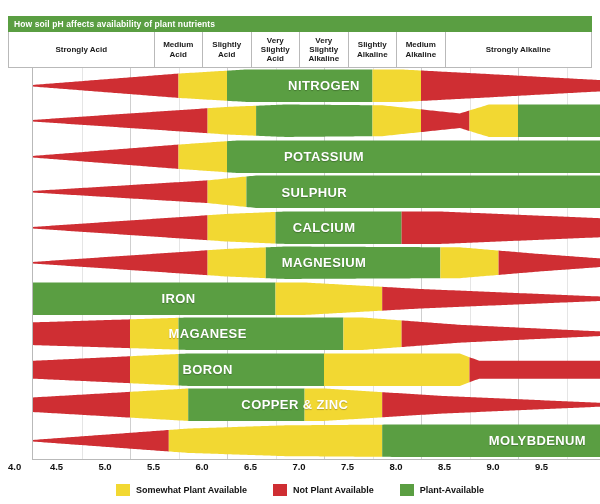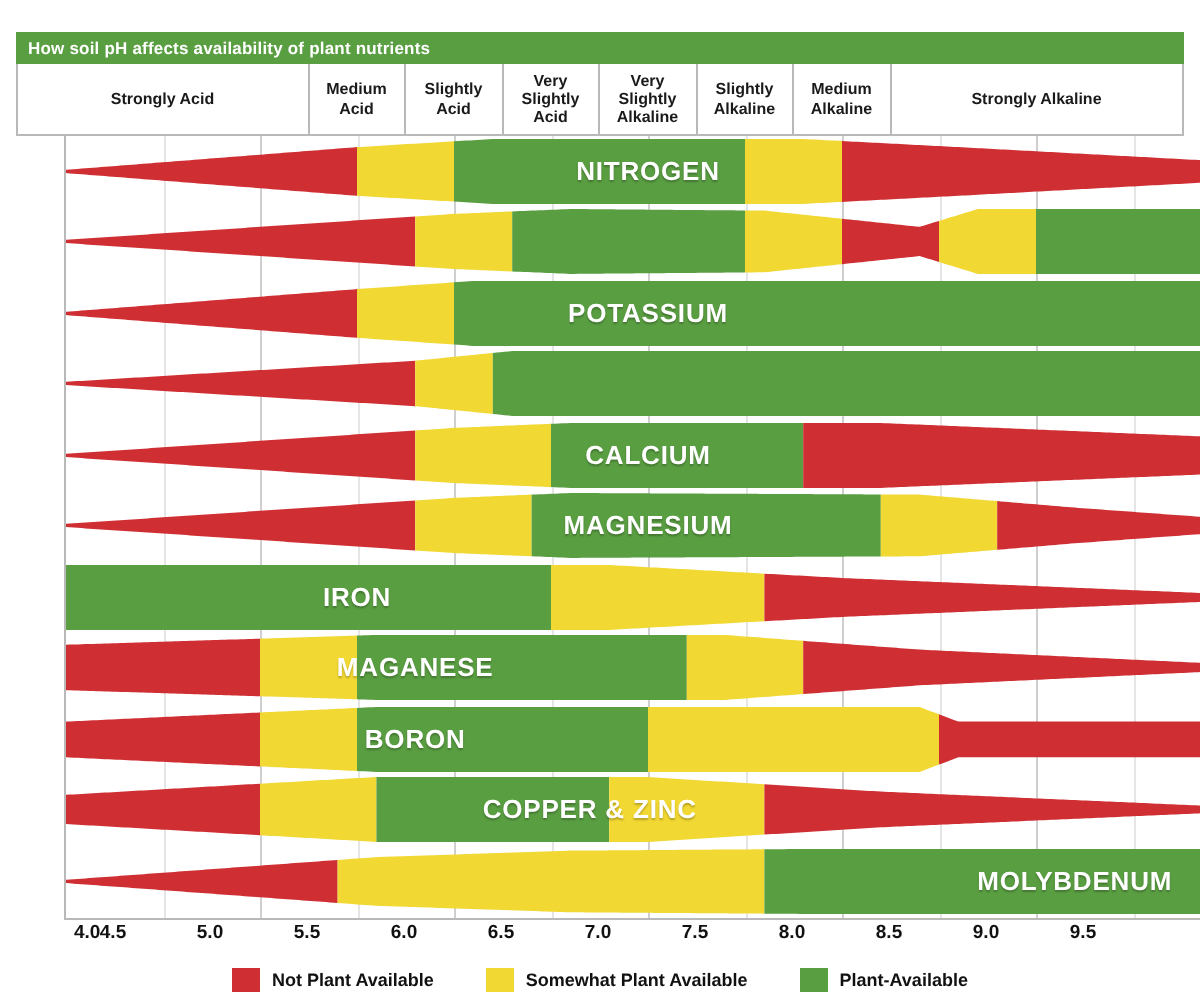--- a/index.html
+++ b/index.html
@@ -145,20 +145,21 @@
           <path d="M194.00,2.18 L195.94,2.04 L197.88,1.91 L199.82,1.77 L201.76,1.64 L203.70,1.50 L205.64,1.50 L207.58,1.50 L209.52,1.50 L211.46,1.50 L213.40,1.50 L215.34,1.50 L217.28,1.50 L219.22,1.50 L221.16,1.50 L223.10,1.50 L225.04,1.50 L226.98,1.50 L228.92,1.50 L230.86,1.50 L232.80,1.50 L234.74,1.50 L236.68,1.50 L238.62,1.50 L240.56,1.50 L242.50,1.50 L244.44,1.50 L246.38,1.50 L248.32,1.50 L250.26,1.50 L252.20,1.50 L254.14,1.50 L256.08,1.50 L258.02,1.50 L259.96,1.50 L261.90,1.50 L263.84,1.50 L265.78,1.50 L267.72,1.50 L269.66,1.50 L271.60,1.50 L273.54,1.50 L275.48,1.50 L277.42,1.50 L279.36,1.50 L281.30,1.50 L283.24,1.50 L285.18,1.50 L287.12,1.50 L289.06,1.50 L291.00,1.50 L292.94,1.50 L294.88,1.50 L296.82,1.50 L298.76,1.50 L300.70,1.50 L302.64,1.50 L304.58,1.50 L306.52,1.50 L308.46,1.50 L310.40,1.50 L312.34,1.50 L314.28,1.50 L316.22,1.50 L318.16,1.50 L320.10,1.50 L322.04,1.50 L323.98,1.50 L325.92,1.50 L327.86,1.50 L329.80,1.50 L331.74,1.50 L333.68,1.50 L335.62,1.50 L337.56,1.50 L339.50,1.50 L341.44,1.50 L343.38,1.50 L345.32,1.50 L347.26,1.50 L349.20,1.50 L351.14,1.50 L353.08,1.50 L355.02,1.50 L356.96,1.50 L358.90,1.50 L360.84,1.50 L362.78,1.50 L364.72,1.50 L366.66,1.50 L368.60,1.50 L370.54,1.50 L372.48,1.50 L374.42,1.50 L376.36,1.50 L378.30,1.50 L380.24,1.50 L382.18,1.50 L384.12,1.50 L386.06,1.50 L388.00,1.50 L389.94,1.50 L391.88,1.50 L393.82,1.50 L395.76,1.50 L397.70,1.50 L399.64,1.50 L401.58,1.50 L403.52,1.50 L405.46,1.50 L407.40,1.50 L409.34,1.50 L411.28,1.50 L413.22,1.50 L415.16,1.50 L417.10,1.50 L419.04,1.50 L420.98,1.50 L422.92,1.50 L424.86,1.50 L426.80,1.50 L428.74,1.50 L430.68,1.50 L432.62,1.50 L434.56,1.50 L436.50,1.50 L438.44,1.50 L440.38,1.50 L442.32,1.50 L444.26,1.50 L446.20,1.50 L448.14,1.50 L450.08,1.50 L452.02,1.50 L453.96,1.50 L455.90,1.50 L457.84,1.50 L459.78,1.50 L461.72,1.50 L463.66,1.50 L465.60,1.50 L467.54,1.50 L469.48,1.50 L471.42,1.50 L473.36,1.50 L475.30,1.50 L477.24,1.50 L479.18,1.50 L481.12,1.50 L483.06,1.50 L485.00,1.50 L486.94,1.50 L488.88,1.50 L490.82,1.50 L492.76,1.50 L494.70,1.50 L496.64,1.50 L498.58,1.50 L500.52,1.50 L502.46,1.50 L504.40,1.50 L506.34,1.50 L508.28,1.50 L510.22,1.50 L512.16,1.50 L514.10,1.50 L516.04,1.50 L517.98,1.50 L519.92,1.50 L521.86,1.50 L523.80,1.50 L525.74,1.50 L527.68,1.50 L529.62,1.50 L531.56,1.50 L533.50,1.50 L535.44,1.50 L537.38,1.50 L539.32,1.50 L541.26,1.50 L543.20,1.50 L545.14,1.50 L547.08,1.50 L549.02,1.50 L550.96,1.50 L552.90,1.50 L554.84,1.50 L556.78,1.50 L558.72,1.50 L560.66,1.50 L562.60,1.50 L564.54,1.50 L566.48,1.50 L568.42,1.50 L570.36,1.50 L572.30,1.50 L574.24,1.50 L576.18,1.50 L578.12,1.50 L580.06,1.50 L582.00,1.50 L582.00,1.50 L582.00,33.95 L582.00,33.95 L580.06,33.95 L578.12,33.95 L576.18,33.95 L574.24,33.95 L572.30,33.95 L570.36,33.95 L568.42,33.95 L566.48,33.95 L564.54,33.95 L562.60,33.95 L560.66,33.95 L558.72,33.95 L556.78,33.95 L554.84,33.95 L552.90,33.95 L550.96,33.95 L549.02,33.95 L547.08,33.95 L545.14,33.95 L543.20,33.95 L541.26,33.95 L539.32,33.95 L537.38,33.95 L535.44,33.95 L533.50,33.95 L531.56,33.95 L529.62,33.95 L527.68,33.95 L525.74,33.95 L523.80,33.95 L521.86,33.95 L519.92,33.95 L517.98,33.95 L516.04,33.95 L514.10,33.95 L512.16,33.95 L510.22,33.95 L508.28,33.95 L506.34,33.95 L504.40,33.95 L502.46,33.95 L500.52,33.95 L498.58,33.95 L496.64,33.95 L494.70,33.95 L492.76,33.95 L490.82,33.95 L488.88,33.95 L486.94,33.95 L485.00,33.95 L483.06,33.95 L481.12,33.95 L479.18,33.95 L477.24,33.95 L475.30,33.95 L473.36,33.95 L471.42,33.95 L469.48,33.95 L467.54,33.95 L465.60,33.95 L463.66,33.95 L461.72,33.95 L459.78,33.95 L457.84,33.95 L455.90,33.95 L453.96,33.95 L452.02,33.95 L450.08,33.95 L448.14,33.95 L446.20,33.95 L444.26,33.95 L442.32,33.95 L440.38,33.95 L438.44,33.95 L436.50,33.95 L434.56,33.95 L432.62,33.95 L430.68,33.95 L428.74,33.95 L426.80,33.95 L424.86,33.95 L422.92,33.95 L420.98,33.95 L419.04,33.95 L417.10,33.95 L415.16,33.95 L413.22,33.95 L411.28,33.95 L409.34,33.95 L407.40,33.95 L405.46,33.95 L403.52,33.95 L401.58,33.95 L399.64,33.95 L397.70,33.95 L395.76,33.95 L393.82,33.95 L391.88,33.95 L389.94,33.95 L388.00,33.95 L386.06,33.95 L384.12,33.95 L382.18,33.95 L380.24,33.95 L378.30,33.95 L376.36,33.95 L374.42,33.95 L372.48,33.95 L370.54,33.95 L368.60,33.95 L366.66,33.95 L364.72,33.95 L362.78,33.95 L360.84,33.95 L358.90,33.95 L356.96,33.95 L355.02,33.95 L353.08,33.95 L351.14,33.95 L349.20,33.95 L347.26,33.95 L345.32,33.95 L343.38,33.95 L341.44,33.95 L339.50,33.95 L337.56,33.95 L335.62,33.95 L333.68,33.95 L331.74,33.95 L329.80,33.95 L327.86,33.95 L325.92,33.95 L323.98,33.95 L322.04,33.95 L320.10,33.95 L318.16,33.95 L316.22,33.95 L314.28,33.95 L312.34,33.95 L310.40,33.95 L308.46,33.95 L306.52,33.95 L304.58,33.95 L302.64,33.95 L300.70,33.95 L298.76,33.95 L296.82,33.95 L294.88,33.95 L292.94,33.95 L291.00,33.95 L289.06,33.95 L287.12,33.95 L285.18,33.95 L283.24,33.95 L281.30,33.95 L279.36,33.95 L277.42,33.95 L275.48,33.95 L273.54,33.95 L271.60,33.95 L269.66,33.95 L267.72,33.95 L265.78,33.95 L263.84,33.95 L261.90,33.95 L259.96,33.95 L258.02,33.95 L256.08,33.95 L254.14,33.95 L252.20,33.95 L250.26,33.95 L248.32,33.95 L246.38,33.95 L244.44,33.95 L242.50,33.95 L240.56,33.95 L238.62,33.95 L236.68,33.95 L234.74,33.95 L232.80,33.95 L230.86,33.95 L228.92,33.95 L226.98,33.95 L225.04,33.95 L223.10,33.95 L221.16,33.95 L219.22,33.95 L217.28,33.95 L215.34,33.95 L213.40,33.95 L211.46,33.95 L209.52,33.95 L207.58,33.95 L205.64,33.95 L203.70,33.95 L201.76,33.82 L199.82,33.68 L197.88,33.55 L195.94,33.41 L194.00,33.28 Z" fill="#5a9e42"></path>
         </svg>
         <div class="lanelabel" style="left: 291px; transform: translateX(-50%);">POTASSIUM</div>
       </div>
       <div class="lane" style="top: 106.364px; height: 35.4545px;">
         <svg width="582" height="35.45454545454545" viewBox="0 0 582 35.45454545454545">
           <path d="M0.00,16.92 L1.94,16.80 L3.88,16.68 L5.82,16.56 L7.76,16.45 L9.70,16.33 L11.64,16.21 L13.58,16.10 L15.52,15.98 L17.46,15.86 L19.40,15.74 L21.34,15.63 L23.28,15.51 L25.22,15.39 L27.16,15.28 L29.10,15.16 L31.04,15.04 L32.98,14.92 L34.92,14.81 L36.86,14.69 L38.80,14.57 L40.74,14.45 L42.68,14.34 L44.62,14.22 L46.56,14.10 L48.50,13.99 L50.44,13.87 L52.38,13.75 L54.32,13.63 L56.26,13.52 L58.20,13.40 L60.14,13.28 L62.08,13.17 L64.02,13.05 L65.96,12.93 L67.90,12.81 L69.84,12.70 L71.78,12.58 L73.72,12.46 L75.66,12.35 L77.60,12.23 L79.54,12.11 L81.48,11.99 L83.42,11.88 L85.36,11.76 L87.30,11.64 L89.24,11.52 L91.18,11.41 L93.12,11.29 L95.06,11.17 L97.00,11.06 L98.94,10.94 L100.88,10.82 L102.82,10.70 L104.76,10.59 L106.70,10.47 L108.64,10.35 L110.58,10.24 L112.52,10.12 L114.46,10.00 L116.40,9.88 L118.34,9.77 L120.28,9.65 L122.22,9.53 L124.16,9.42 L126.10,9.30 L128.04,9.18 L129.98,9.06 L131.92,8.95 L133.86,8.83 L135.80,8.71 L137.74,8.59 L139.68,8.48 L141.62,8.36 L143.56,8.24 L145.50,8.13 L147.44,8.01 L149.38,7.89 L151.32,7.77 L153.26,7.66 L155.20,7.54 L157.14,7.42 L159.08,7.31 L161.02,7.19 L162.96,7.07 L164.90,6.95 L166.84,6.84 L168.78,6.72 L170.72,6.60 L172.66,6.49 L174.60,6.37 L174.60,6.37 L174.60,29.09 L174.60,29.09 L172.66,28.97 L170.72,28.85 L168.78,28.73 L166.84,28.62 L164.90,28.50 L162.96,28.38 L161.02,28.27 L159.08,28.15 L157.14,28.03 L155.20,27.91 L153.26,27.80 L151.32,27.68 L149.38,27.56 L147.44,27.45 L145.50,27.33 L143.56,27.21 L141.62,27.09 L139.68,26.98 L137.74,26.86 L135.80,26.74 L133.86,26.63 L131.92,26.51 L129.98,26.39 L128.04,26.27 L126.10,26.16 L124.16,26.04 L122.22,25.92 L120.28,25.80 L118.34,25.69 L116.40,25.57 L114.46,25.45 L112.52,25.34 L110.58,25.22 L108.64,25.10 L106.70,24.98 L104.76,24.87 L102.82,24.75 L100.88,24.63 L98.94,24.52 L97.00,24.40 L95.06,24.28 L93.12,24.16 L91.18,24.05 L89.24,23.93 L87.30,23.81 L85.36,23.70 L83.42,23.58 L81.48,23.46 L79.54,23.34 L77.60,23.23 L75.66,23.11 L73.72,22.99 L71.78,22.87 L69.84,22.76 L67.90,22.64 L65.96,22.52 L64.02,22.41 L62.08,22.29 L60.14,22.17 L58.20,22.05 L56.26,21.94 L54.32,21.82 L52.38,21.70 L50.44,21.59 L48.50,21.47 L46.56,21.35 L44.62,21.23 L42.68,21.12 L40.74,21.00 L38.80,20.88 L36.86,20.77 L34.92,20.65 L32.98,20.53 L31.04,20.41 L29.10,20.30 L27.16,20.18 L25.22,20.06 L23.28,19.94 L21.34,19.83 L19.40,19.71 L17.46,19.59 L15.52,19.48 L13.58,19.36 L11.64,19.24 L9.70,19.12 L7.76,19.01 L5.82,18.89 L3.88,18.77 L1.94,18.66 L0.00,18.54 Z" fill="#cf2e33"></path>
           <path d="M174.60,6.37 L176.54,6.17 L178.48,5.98 L180.42,5.78 L182.36,5.59 L184.30,5.39 L186.24,5.20 L188.18,5.01 L190.12,4.81 L192.06,4.62 L194.00,4.42 L195.94,4.23 L197.88,4.03 L199.82,3.84 L201.76,3.64 L203.70,3.45 L205.64,3.25 L207.58,3.06 L209.52,2.86 L211.46,2.67 L213.40,2.47 L213.40,2.47 L213.40,32.98 L213.40,32.98 L211.46,32.79 L209.52,32.59 L207.58,32.40 L205.64,32.20 L203.70,32.01 L201.76,31.81 L199.82,31.62 L197.88,31.42 L195.94,31.23 L194.00,31.03 L192.06,30.84 L190.12,30.64 L188.18,30.45 L186.24,30.25 L184.30,30.06 L182.36,29.87 L180.42,29.67 L178.48,29.48 L176.54,29.28 L174.60,29.09 Z" fill="#f2d832"></path>
           <path d="M213.40,2.47 L215.34,2.28 L217.28,2.08 L219.22,1.89 L221.16,1.69 L223.10,1.50 L225.04,1.50 L226.98,1.50 L228.92,1.50 L230.86,1.50 L232.80,1.50 L234.74,1.50 L236.68,1.50 L238.62,1.50 L240.56,1.50 L242.50,1.50 L244.44,1.50 L246.38,1.50 L248.32,1.50 L250.26,1.50 L252.20,1.50 L254.14,1.50 L256.08,1.50 L258.02,1.50 L259.96,1.50 L261.90,1.50 L263.84,1.50 L265.78,1.50 L267.72,1.50 L269.66,1.50 L271.60,1.50 L273.54,1.50 L275.48,1.50 L277.42,1.50 L279.36,1.50 L281.30,1.50 L283.24,1.50 L285.18,1.50 L287.12,1.50 L289.06,1.50 L291.00,1.50 L292.94,1.50 L294.88,1.50 L296.82,1.50 L298.76,1.50 L300.70,1.50 L302.64,1.50 L304.58,1.50 L306.52,1.50 L308.46,1.50 L310.40,1.50 L312.34,1.50 L314.28,1.50 L316.22,1.50 L318.16,1.50 L320.10,1.50 L322.04,1.50 L323.98,1.50 L325.92,1.50 L327.86,1.50 L329.80,1.50 L331.74,1.50 L333.68,1.50 L335.62,1.50 L337.56,1.50 L339.50,1.50 L341.44,1.50 L343.38,1.50 L345.32,1.50 L347.26,1.50 L349.20,1.50 L351.14,1.50 L353.08,1.50 L355.02,1.50 L356.96,1.50 L358.90,1.50 L360.84,1.50 L362.78,1.50 L364.72,1.50 L366.66,1.50 L368.60,1.50 L370.54,1.50 L372.48,1.50 L374.42,1.50 L376.36,1.50 L378.30,1.50 L380.24,1.50 L382.18,1.50 L384.12,1.50 L386.06,1.50 L388.00,1.50 L389.94,1.50 L391.88,1.50 L393.82,1.50 L395.76,1.50 L397.70,1.50 L399.64,1.50 L401.58,1.50 L403.52,1.50 L405.46,1.50 L407.40,1.50 L409.34,1.50 L411.28,1.50 L413.22,1.50 L415.16,1.50 L417.10,1.50 L419.04,1.50 L420.98,1.50 L422.92,1.50 L424.86,1.50 L426.80,1.50 L428.74,1.50 L430.68,1.50 L432.62,1.50 L434.56,1.50 L436.50,1.50 L438.44,1.50 L440.38,1.50 L442.32,1.50 L444.26,1.50 L446.20,1.50 L448.14,1.50 L450.08,1.50 L452.02,1.50 L453.96,1.50 L455.90,1.50 L457.84,1.50 L459.78,1.50 L461.72,1.50 L463.66,1.50 L465.60,1.50 L467.54,1.50 L469.48,1.50 L471.42,1.50 L473.36,1.50 L475.30,1.50 L477.24,1.50 L479.18,1.50 L481.12,1.50 L483.06,1.50 L485.00,1.50 L486.94,1.50 L488.88,1.50 L490.82,1.50 L492.76,1.50 L494.70,1.50 L496.64,1.50 L498.58,1.50 L500.52,1.50 L502.46,1.50 L504.40,1.50 L506.34,1.50 L508.28,1.50 L510.22,1.50 L512.16,1.50 L514.10,1.50 L516.04,1.50 L517.98,1.50 L519.92,1.50 L521.86,1.50 L523.80,1.50 L525.74,1.50 L527.68,1.50 L529.62,1.50 L531.56,1.50 L533.50,1.50 L535.44,1.50 L537.38,1.50 L539.32,1.50 L541.26,1.50 L543.20,1.50 L545.14,1.50 L547.08,1.50 L549.02,1.50 L550.96,1.50 L552.90,1.50 L554.84,1.50 L556.78,1.50 L558.72,1.50 L560.66,1.50 L562.60,1.50 L564.54,1.50 L566.48,1.50 L568.42,1.50 L570.36,1.50 L572.30,1.50 L574.24,1.50 L576.18,1.50 L578.12,1.50 L580.06,1.50 L582.00,1.50 L582.00,1.50 L582.00,33.95 L582.00,33.95 L580.06,33.95 L578.12,33.95 L576.18,33.95 L574.24,33.95 L572.30,33.95 L570.36,33.95 L568.42,33.95 L566.48,33.95 L564.54,33.95 L562.60,33.95 L560.66,33.95 L558.72,33.95 L556.78,33.95 L554.84,33.95 L552.90,33.95 L550.96,33.95 L549.02,33.95 L547.08,33.95 L545.14,33.95 L543.20,33.95 L541.26,33.95 L539.32,33.95 L537.38,33.95 L535.44,33.95 L533.50,33.95 L531.56,33.95 L529.62,33.95 L527.68,33.95 L525.74,33.95 L523.80,33.95 L521.86,33.95 L519.92,33.95 L517.98,33.95 L516.04,33.95 L514.10,33.95 L512.16,33.95 L510.22,33.95 L508.28,33.95 L506.34,33.95 L504.40,33.95 L502.46,33.95 L500.52,33.95 L498.58,33.95 L496.64,33.95 L494.70,33.95 L492.76,33.95 L490.82,33.95 L488.88,33.95 L486.94,33.95 L485.00,33.95 L483.06,33.95 L481.12,33.95 L479.18,33.95 L477.24,33.95 L475.30,33.95 L473.36,33.95 L471.42,33.95 L469.48,33.95 L467.54,33.95 L465.60,33.95 L463.66,33.95 L461.72,33.95 L459.78,33.95 L457.84,33.95 L455.90,33.95 L453.96,33.95 L452.02,33.95 L450.08,33.95 L448.14,33.95 L446.20,33.95 L444.26,33.95 L442.32,33.95 L440.38,33.95 L438.44,33.95 L436.50,33.95 L434.56,33.95 L432.62,33.95 L430.68,33.95 L428.74,33.95 L426.80,33.95 L424.86,33.95 L422.92,33.95 L420.98,33.95 L419.04,33.95 L417.10,33.95 L415.16,33.95 L413.22,33.95 L411.28,33.95 L409.34,33.95 L407.40,33.95 L405.46,33.95 L403.52,33.95 L401.58,33.95 L399.64,33.95 L397.70,33.95 L395.76,33.95 L393.82,33.95 L391.88,33.95 L389.94,33.95 L388.00,33.95 L386.06,33.95 L384.12,33.95 L382.18,33.95 L380.24,33.95 L378.30,33.95 L376.36,33.95 L374.42,33.95 L372.48,33.95 L370.54,33.95 L368.60,33.95 L366.66,33.95 L364.72,33.95 L362.78,33.95 L360.84,33.95 L358.90,33.95 L356.96,33.95 L355.02,33.95 L353.08,33.95 L351.14,33.95 L349.20,33.95 L347.26,33.95 L345.32,33.95 L343.38,33.95 L341.44,33.95 L339.50,33.95 L337.56,33.95 L335.62,33.95 L333.68,33.95 L331.74,33.95 L329.80,33.95 L327.86,33.95 L325.92,33.95 L323.98,33.95 L322.04,33.95 L320.10,33.95 L318.16,33.95 L316.22,33.95 L314.28,33.95 L312.34,33.95 L310.40,33.95 L308.46,33.95 L306.52,33.95 L304.58,33.95 L302.64,33.95 L300.70,33.95 L298.76,33.95 L296.82,33.95 L294.88,33.95 L292.94,33.95 L291.00,33.95 L289.06,33.95 L287.12,33.95 L285.18,33.95 L283.24,33.95 L281.30,33.95 L279.36,33.95 L277.42,33.95 L275.48,33.95 L273.54,33.95 L271.60,33.95 L269.66,33.95 L267.72,33.95 L265.78,33.95 L263.84,33.95 L261.90,33.95 L259.96,33.95 L258.02,33.95 L256.08,33.95 L254.14,33.95 L252.20,33.95 L250.26,33.95 L248.32,33.95 L246.38,33.95 L244.44,33.95 L242.50,33.95 L240.56,33.95 L238.62,33.95 L236.68,33.95 L234.74,33.95 L232.80,33.95 L230.86,33.95 L228.92,33.95 L226.98,33.95 L225.04,33.95 L223.10,33.95 L221.16,33.76 L219.22,33.57 L217.28,33.37 L215.34,33.18 L213.40,32.98 Z" fill="#5a9e42"></path>
         </svg>
+        <div class="lanelabel" style="left: 281.3px; transform: translateX(-50%);">SULPHUR</div>
       </div>
       <div class="lane" style="top: 141.818px; height: 35.4545px;">
         <svg width="582" height="35.45454545454545" viewBox="0 0 582 35.45454545454545">
           <path d="M0.00,16.92 L1.94,16.79 L3.88,16.66 L5.82,16.53 L7.76,16.40 L9.70,16.27 L11.64,16.14 L13.58,16.01 L15.52,15.88 L17.46,15.75 L19.40,15.62 L21.34,15.49 L23.28,15.36 L25.22,15.23 L27.16,15.10 L29.10,14.97 L31.04,14.84 L32.98,14.71 L34.92,14.58 L36.86,14.45 L38.80,14.32 L40.74,14.19 L42.68,14.06 L44.62,13.93 L46.56,13.80 L48.50,13.67 L50.44,13.54 L52.38,13.41 L54.32,13.28 L56.26,13.15 L58.20,13.02 L60.14,12.89 L62.08,12.76 L64.02,12.63 L65.96,12.50 L67.90,12.37 L69.84,12.24 L71.78,12.11 L73.72,11.98 L75.66,11.85 L77.60,11.72 L79.54,11.59 L81.48,11.46 L83.42,11.33 L85.36,11.20 L87.30,11.07 L89.24,10.94 L91.18,10.81 L93.12,10.68 L95.06,10.55 L97.00,10.43 L98.94,10.30 L100.88,10.17 L102.82,10.04 L104.76,9.91 L106.70,9.78 L108.64,9.65 L110.58,9.52 L112.52,9.39 L114.46,9.26 L116.40,9.13 L118.34,9.00 L120.28,8.87 L122.22,8.74 L124.16,8.61 L126.10,8.48 L128.04,8.35 L129.98,8.22 L131.92,8.09 L133.86,7.96 L135.80,7.83 L137.74,7.70 L139.68,7.57 L141.62,7.44 L143.56,7.31 L145.50,7.18 L147.44,7.05 L149.38,6.92 L151.32,6.79 L153.26,6.66 L155.20,6.53 L157.14,6.40 L159.08,6.27 L161.02,6.14 L162.96,6.01 L164.90,5.88 L166.84,5.75 L168.78,5.62 L170.72,5.49 L172.66,5.36 L174.60,5.23 L174.60,5.23 L174.60,30.22 L174.60,30.22 L172.66,30.09 L170.72,29.96 L168.78,29.83 L166.84,29.70 L164.90,29.57 L162.96,29.44 L161.02,29.31 L159.08,29.18 L157.14,29.05 L155.20,28.92 L153.26,28.79 L151.32,28.66 L149.38,28.53 L147.44,28.40 L145.50,28.27 L143.56,28.15 L141.62,28.02 L139.68,27.89 L137.74,27.76 L135.80,27.63 L133.86,27.50 L131.92,27.37 L129.98,27.24 L128.04,27.11 L126.10,26.98 L124.16,26.85 L122.22,26.72 L120.28,26.59 L118.34,26.46 L116.40,26.33 L114.46,26.20 L112.52,26.07 L110.58,25.94 L108.64,25.81 L106.70,25.68 L104.76,25.55 L102.82,25.42 L100.88,25.29 L98.94,25.16 L97.00,25.03 L95.06,24.90 L93.12,24.77 L91.18,24.64 L89.24,24.51 L87.30,24.38 L85.36,24.25 L83.42,24.12 L81.48,23.99 L79.54,23.86 L77.60,23.73 L75.66,23.60 L73.72,23.47 L71.78,23.34 L69.84,23.21 L67.90,23.08 L65.96,22.95 L64.02,22.82 L62.08,22.69 L60.14,22.56 L58.20,22.43 L56.26,22.30 L54.32,22.17 L52.38,22.04 L50.44,21.91 L48.50,21.78 L46.56,21.65 L44.62,21.52 L42.68,21.39 L40.74,21.26 L38.80,21.13 L36.86,21.01 L34.92,20.88 L32.98,20.75 L31.04,20.62 L29.10,20.49 L27.16,20.36 L25.22,20.23 L23.28,20.10 L21.34,19.97 L19.40,19.84 L17.46,19.71 L15.52,19.58 L13.58,19.45 L11.64,19.32 L9.70,19.19 L7.76,19.06 L5.82,18.93 L3.88,18.80 L1.94,18.67 L0.00,18.54 Z" fill="#cf2e33"></path>
           <path d="M174.60,5.23 L176.54,5.10 L178.48,4.97 L180.42,4.84 L182.36,4.71 L184.30,4.58 L186.24,4.45 L188.18,4.32 L190.12,4.19 L192.06,4.06 L194.00,3.93 L195.94,3.85 L197.88,3.77 L199.82,3.69 L201.76,3.61 L203.70,3.53 L205.64,3.45 L207.58,3.37 L209.52,3.29 L211.46,3.20 L213.40,3.12 L215.34,3.04 L217.28,2.96 L219.22,2.88 L221.16,2.80 L223.10,2.72 L225.04,2.64 L226.98,2.55 L228.92,2.47 L230.86,2.39 L232.80,2.31 L234.74,2.23 L236.68,2.15 L238.62,2.07 L240.56,1.99 L242.50,1.91 L242.50,1.91 L242.50,33.55 L242.50,33.55 L240.56,33.47 L238.62,33.39 L236.68,33.31 L234.74,33.22 L232.80,33.14 L230.86,33.06 L228.92,32.98 L226.98,32.90 L225.04,32.82 L223.10,32.74 L221.16,32.66 L219.22,32.58 L217.28,32.49 L215.34,32.41 L213.40,32.33 L211.46,32.25 L209.52,32.17 L207.58,32.09 L205.64,32.01 L203.70,31.93 L201.76,31.84 L199.82,31.76 L197.88,31.68 L195.94,31.60 L194.00,31.52 L192.06,31.39 L190.12,31.26 L188.18,31.13 L186.24,31.00 L184.30,30.87 L182.36,30.74 L180.42,30.61 L178.48,30.48 L176.54,30.35 L174.60,30.22 Z" fill="#f2d832"></path>
           <path d="M242.50,1.91 L244.44,1.82 L246.38,1.74 L248.32,1.66 L250.26,1.58 L252.20,1.50 L254.14,1.50 L256.08,1.50 L258.02,1.50 L259.96,1.50 L261.90,1.50 L263.84,1.50 L265.78,1.50 L267.72,1.50 L269.66,1.50 L271.60,1.50 L273.54,1.50 L275.48,1.50 L277.42,1.50 L279.36,1.50 L281.30,1.50 L283.24,1.50 L285.18,1.50 L287.12,1.50 L289.06,1.50 L291.00,1.50 L292.94,1.50 L294.88,1.50 L296.82,1.50 L298.76,1.50 L300.70,1.50 L302.64,1.50 L304.58,1.50 L306.52,1.50 L308.46,1.50 L310.40,1.50 L312.34,1.50 L314.28,1.50 L316.22,1.50 L318.16,1.50 L320.10,1.50 L322.04,1.50 L323.98,1.50 L325.92,1.50 L327.86,1.50 L329.80,1.50 L331.74,1.50 L333.68,1.50 L335.62,1.50 L337.56,1.50 L339.50,1.50 L341.44,1.50 L343.38,1.50 L345.32,1.50 L347.26,1.50 L349.20,1.50 L351.14,1.50 L353.08,1.50 L355.02,1.50 L356.96,1.50 L358.90,1.50 L360.84,1.50 L362.78,1.50 L364.72,1.50 L366.66,1.50 L368.60,1.50 L368.60,1.50 L368.60,33.95 L368.60,33.95 L366.66,33.95 L364.72,33.95 L362.78,33.95 L360.84,33.95 L358.90,33.95 L356.96,33.95 L355.02,33.95 L353.08,33.95 L351.14,33.95 L349.20,33.95 L347.26,33.95 L345.32,33.95 L343.38,33.95 L341.44,33.95 L339.50,33.95 L337.56,33.95 L335.62,33.95 L333.68,33.95 L331.74,33.95 L329.80,33.95 L327.86,33.95 L325.92,33.95 L323.98,33.95 L322.04,33.95 L320.10,33.95 L318.16,33.95 L316.22,33.95 L314.28,33.95 L312.34,33.95 L310.40,33.95 L308.46,33.95 L306.52,33.95 L304.58,33.95 L302.64,33.95 L300.70,33.95 L298.76,33.95 L296.82,33.95 L294.88,33.95 L292.94,33.95 L291.00,33.95 L289.06,33.95 L287.12,33.95 L285.18,33.95 L283.24,33.95 L281.30,33.95 L279.36,33.95 L277.42,33.95 L275.48,33.95 L273.54,33.95 L271.60,33.95 L269.66,33.95 L267.72,33.95 L265.78,33.95 L263.84,33.95 L261.90,33.95 L259.96,33.95 L258.02,33.95 L256.08,33.95 L254.14,33.95 L252.20,33.95 L250.26,33.87 L248.32,33.79 L246.38,33.71 L244.44,33.63 L242.50,33.55 Z" fill="#5a9e42"></path>
           <path d="M368.60,1.50 L370.54,1.50 L372.48,1.50 L374.42,1.50 L376.36,1.50 L378.30,1.50 L380.24,1.50 L382.18,1.50 L384.12,1.50 L386.06,1.50 L388.00,1.50 L389.94,1.50 L391.88,1.50 L393.82,1.50 L395.76,1.50 L397.70,1.50 L399.64,1.50 L401.58,1.50 L403.52,1.50 L405.46,1.50 L407.40,1.50 L409.34,1.58 L411.28,1.66 L413.22,1.74 L415.16,1.82 L417.10,1.91 L419.04,1.99 L420.98,2.07 L422.92,2.15 L424.86,2.23 L426.80,2.31 L428.74,2.39 L430.68,2.47 L432.62,2.55 L434.56,2.64 L436.50,2.72 L438.44,2.80 L440.38,2.88 L442.32,2.96 L444.26,3.04 L446.20,3.12 L448.14,3.20 L450.08,3.28 L452.02,3.37 L453.96,3.45 L455.90,3.53 L457.84,3.61 L459.78,3.69 L461.72,3.77 L463.66,3.85 L465.60,3.93 L467.54,4.02 L469.48,4.10 L471.42,4.18 L473.36,4.26 L475.30,4.34 L477.24,4.42 L479.18,4.50 L481.12,4.58 L483.06,4.66 L485.00,4.75 L486.94,4.83 L488.88,4.91 L490.82,4.99 L492.76,5.07 L494.70,5.15 L496.64,5.23 L498.58,5.31 L500.52,5.39 L502.46,5.48 L504.40,5.56 L506.34,5.64 L508.28,5.72 L510.22,5.80 L512.16,5.88 L514.10,5.96 L516.04,6.04 L517.98,6.12 L519.92,6.21 L521.86,6.29 L523.80,6.37 L525.74,6.45 L527.68,6.53 L529.62,6.61 L531.56,6.69 L533.50,6.77 L535.44,6.85 L537.38,6.94 L539.32,7.02 L541.26,7.10 L543.20,7.18 L545.14,7.26 L547.08,7.34 L549.02,7.42 L550.96,7.50 L552.90,7.59 L554.84,7.67 L556.78,7.75 L558.72,7.83 L560.66,7.91 L562.60,7.99 L564.54,8.07 L566.48,8.15 L568.42,8.23 L570.36,8.32 L572.30,8.40 L574.24,8.48 L576.18,8.56 L578.12,8.64 L580.06,8.72 L582.00,8.80 L582.00,8.80 L582.00,26.65 L582.00,26.65 L580.06,26.73 L578.12,26.81 L576.18,26.90 L574.24,26.98 L572.30,27.06 L570.36,27.14 L568.42,27.22 L566.48,27.30 L564.54,27.38 L562.60,27.46 L560.66,27.54 L558.72,27.63 L556.78,27.71 L554.84,27.79 L552.90,27.87 L550.96,27.95 L549.02,28.03 L547.08,28.11 L545.14,28.19 L543.20,28.28 L541.26,28.36 L539.32,28.44 L537.38,28.52 L535.44,28.60 L533.50,28.68 L531.56,28.76 L529.62,28.84 L527.68,28.92 L525.74,29.01 L523.80,29.09 L521.86,29.17 L519.92,29.25 L517.98,29.33 L516.04,29.41 L514.10,29.49 L512.16,29.57 L510.22,29.65 L508.28,29.74 L506.34,29.82 L504.40,29.90 L502.46,29.98 L500.52,30.06 L498.58,30.14 L496.64,30.22 L494.70,30.30 L492.76,30.38 L490.82,30.47 L488.88,30.55 L486.94,30.63 L485.00,30.71 L483.06,30.79 L481.12,30.87 L479.18,30.95 L477.24,31.03 L475.30,31.11 L473.36,31.20 L471.42,31.28 L469.48,31.36 L467.54,31.44 L465.60,31.52 L463.66,31.60 L461.72,31.68 L459.78,31.76 L457.84,31.85 L455.90,31.93 L453.96,32.01 L452.02,32.09 L450.08,32.17 L448.14,32.25 L446.20,32.33 L444.26,32.41 L442.32,32.49 L440.38,32.58 L438.44,32.66 L436.50,32.74 L434.56,32.82 L432.62,32.90 L430.68,32.98 L428.74,33.06 L426.80,33.14 L424.86,33.22 L422.92,33.31 L420.98,33.39 L419.04,33.47 L417.10,33.55 L415.16,33.63 L413.22,33.71 L411.28,33.79 L409.34,33.87 L407.40,33.95 L405.46,33.95 L403.52,33.95 L401.58,33.95 L399.64,33.95 L397.70,33.95 L395.76,33.95 L393.82,33.95 L391.88,33.95 L389.94,33.95 L388.00,33.95 L386.06,33.95 L384.12,33.95 L382.18,33.95 L380.24,33.95 L378.30,33.95 L376.36,33.95 L374.42,33.95 L372.48,33.95 L370.54,33.95 L368.60,33.95 Z" fill="#cf2e33"></path>
         </svg>
         <div class="lanelabel" style="left: 291px; transform: translateX(-50%);">CALCIUM</div>
       </div>
@@ -215,43 +216,43 @@
           <path d="M0.00,16.92 L1.94,16.77 L3.88,16.63 L5.82,16.49 L7.76,16.35 L9.70,16.21 L11.64,16.06 L13.58,15.92 L15.52,15.78 L17.46,15.64 L19.40,15.50 L21.34,15.35 L23.28,15.21 L25.22,15.07 L27.16,14.93 L29.10,14.79 L31.04,14.64 L32.98,14.50 L34.92,14.36 L36.86,14.22 L38.80,14.08 L40.74,13.93 L42.68,13.79 L44.62,13.65 L46.56,13.51 L48.50,13.37 L50.44,13.22 L52.38,13.08 L54.32,12.94 L56.26,12.80 L58.20,12.66 L60.14,12.51 L62.08,12.37 L64.02,12.23 L65.96,12.09 L67.90,11.95 L69.84,11.80 L71.78,11.66 L73.72,11.52 L75.66,11.38 L77.60,11.24 L79.54,11.09 L81.48,10.95 L83.42,10.81 L85.36,10.67 L87.30,10.53 L89.24,10.38 L91.18,10.24 L93.12,10.10 L95.06,9.96 L97.00,9.82 L98.94,9.67 L100.88,9.53 L102.82,9.39 L104.76,9.25 L106.70,9.11 L108.64,8.96 L110.58,8.82 L112.52,8.68 L114.46,8.54 L116.40,8.40 L118.34,8.25 L120.28,8.11 L122.22,7.97 L124.16,7.83 L126.10,7.69 L128.04,7.54 L129.98,7.40 L131.92,7.26 L133.86,7.12 L135.80,6.98 L135.80,6.98 L135.80,28.48 L135.80,28.48 L133.86,28.34 L131.92,28.19 L129.98,28.05 L128.04,27.91 L126.10,27.77 L124.16,27.63 L122.22,27.48 L120.28,27.34 L118.34,27.20 L116.40,27.06 L114.46,26.92 L112.52,26.77 L110.58,26.63 L108.64,26.49 L106.70,26.35 L104.76,26.21 L102.82,26.06 L100.88,25.92 L98.94,25.78 L97.00,25.64 L95.06,25.50 L93.12,25.35 L91.18,25.21 L89.24,25.07 L87.30,24.93 L85.36,24.79 L83.42,24.64 L81.48,24.50 L79.54,24.36 L77.60,24.22 L75.66,24.08 L73.72,23.93 L71.78,23.79 L69.84,23.65 L67.90,23.51 L65.96,23.37 L64.02,23.22 L62.08,23.08 L60.14,22.94 L58.20,22.80 L56.26,22.66 L54.32,22.51 L52.38,22.37 L50.44,22.23 L48.50,22.09 L46.56,21.95 L44.62,21.80 L42.68,21.66 L40.74,21.52 L38.80,21.38 L36.86,21.24 L34.92,21.09 L32.98,20.95 L31.04,20.81 L29.10,20.67 L27.16,20.53 L25.22,20.38 L23.28,20.24 L21.34,20.10 L19.40,19.96 L17.46,19.82 L15.52,19.67 L13.58,19.53 L11.64,19.39 L9.70,19.25 L7.76,19.11 L5.82,18.96 L3.88,18.82 L1.94,18.68 L0.00,18.54 Z" fill="#cf2e33"></path>
           <path d="M135.80,6.98 L137.74,6.83 L139.68,6.69 L141.62,6.55 L143.56,6.41 L145.50,6.27 L147.44,6.12 L149.38,5.98 L151.32,5.84 L153.26,5.70 L155.20,5.56 L157.14,5.49 L159.08,5.43 L161.02,5.36 L162.96,5.30 L164.90,5.23 L166.84,5.17 L168.78,5.10 L170.72,5.04 L172.66,4.97 L174.60,4.91 L176.54,4.84 L178.48,4.78 L180.42,4.71 L182.36,4.65 L184.30,4.58 L186.24,4.52 L188.18,4.45 L190.12,4.39 L192.06,4.32 L194.00,4.26 L194.00,4.26 L194.00,31.20 L194.00,31.20 L192.06,31.13 L190.12,31.07 L188.18,31.00 L186.24,30.94 L184.30,30.87 L182.36,30.81 L180.42,30.74 L178.48,30.68 L176.54,30.61 L174.60,30.55 L172.66,30.48 L170.72,30.42 L168.78,30.35 L166.84,30.29 L164.90,30.22 L162.96,30.16 L161.02,30.09 L159.08,30.03 L157.14,29.96 L155.20,29.90 L153.26,29.76 L151.32,29.61 L149.38,29.47 L147.44,29.33 L145.50,29.19 L143.56,29.05 L141.62,28.90 L139.68,28.76 L137.74,28.62 L135.80,28.48 Z" fill="#f2d832"></path>
           <path d="M194.00,4.26 L195.94,4.19 L197.88,4.13 L199.82,4.06 L201.76,4.00 L203.70,3.93 L205.64,3.87 L207.58,3.80 L209.52,3.74 L211.46,3.67 L213.40,3.61 L215.34,3.54 L217.28,3.48 L219.22,3.41 L221.16,3.35 L223.10,3.29 L225.04,3.22 L226.98,3.16 L228.92,3.09 L230.86,3.03 L232.80,2.96 L234.74,2.90 L236.68,2.83 L238.62,2.77 L240.56,2.70 L242.50,2.64 L244.44,2.57 L246.38,2.51 L248.32,2.44 L250.26,2.38 L252.20,2.31 L254.14,2.30 L256.08,2.28 L258.02,2.27 L259.96,2.26 L261.90,2.24 L263.84,2.23 L265.78,2.22 L267.72,2.20 L269.66,2.19 L271.60,2.18 L273.54,2.16 L275.48,2.15 L277.42,2.14 L279.36,2.12 L281.30,2.11 L283.24,2.10 L285.18,2.08 L287.12,2.07 L289.06,2.05 L291.00,2.04 L292.94,2.03 L294.88,2.01 L296.82,2.00 L298.76,1.99 L300.70,1.97 L302.64,1.96 L304.58,1.95 L306.52,1.93 L308.46,1.92 L310.40,1.91 L312.34,1.89 L314.28,1.88 L316.22,1.87 L318.16,1.85 L320.10,1.84 L322.04,1.82 L323.98,1.81 L325.92,1.80 L327.86,1.78 L329.80,1.77 L331.74,1.76 L333.68,1.74 L335.62,1.73 L337.56,1.72 L339.50,1.70 L341.44,1.69 L343.38,1.68 L345.32,1.66 L347.26,1.65 L349.20,1.64 L349.20,1.64 L349.20,33.82 L349.20,33.82 L347.26,33.81 L345.32,33.79 L343.38,33.78 L341.44,33.77 L339.50,33.75 L337.56,33.74 L335.62,33.72 L333.68,33.71 L331.74,33.70 L329.80,33.68 L327.86,33.67 L325.92,33.66 L323.98,33.64 L322.04,33.63 L320.10,33.62 L318.16,33.60 L316.22,33.59 L314.28,33.58 L312.34,33.56 L310.40,33.55 L308.46,33.54 L306.52,33.52 L304.58,33.51 L302.64,33.49 L300.70,33.48 L298.76,33.47 L296.82,33.45 L294.88,33.44 L292.94,33.43 L291.00,33.41 L289.06,33.40 L287.12,33.39 L285.18,33.37 L283.24,33.36 L281.30,33.35 L279.36,33.33 L277.42,33.32 L275.48,33.31 L273.54,33.29 L271.60,33.28 L269.66,33.26 L267.72,33.25 L265.78,33.24 L263.84,33.22 L261.90,33.21 L259.96,33.20 L258.02,33.18 L256.08,33.17 L254.14,33.16 L252.20,33.14 L250.26,33.08 L248.32,33.01 L246.38,32.95 L244.44,32.88 L242.50,32.82 L240.56,32.75 L238.62,32.69 L236.68,32.62 L234.74,32.56 L232.80,32.49 L230.86,32.43 L228.92,32.36 L226.98,32.30 L225.04,32.23 L223.10,32.17 L221.16,32.10 L219.22,32.04 L217.28,31.97 L215.34,31.91 L213.40,31.84 L211.46,31.78 L209.52,31.72 L207.58,31.65 L205.64,31.59 L203.70,31.52 L201.76,31.46 L199.82,31.39 L197.88,31.33 L195.94,31.26 L194.00,31.20 Z" fill="#f2d832"></path>
           <path d="M349.20,1.64 L351.14,1.62 L353.08,1.61 L355.02,1.59 L356.96,1.58 L358.90,1.57 L360.84,1.55 L362.78,1.54 L364.72,1.53 L366.66,1.51 L368.60,1.50 L370.54,1.50 L372.48,1.50 L374.42,1.50 L376.36,1.50 L378.30,1.50 L380.24,1.50 L382.18,1.50 L384.12,1.50 L386.06,1.50 L388.00,1.50 L389.94,1.50 L391.88,1.50 L393.82,1.50 L395.76,1.50 L397.70,1.50 L399.64,1.50 L401.58,1.50 L403.52,1.50 L405.46,1.50 L407.40,1.50 L409.34,1.50 L411.28,1.50 L413.22,1.50 L415.16,1.50 L417.10,1.50 L419.04,1.50 L420.98,1.50 L422.92,1.50 L424.86,1.50 L426.80,1.50 L428.74,1.50 L430.68,1.50 L432.62,1.50 L434.56,1.50 L436.50,1.50 L438.44,1.50 L440.38,1.50 L442.32,1.50 L444.26,1.50 L446.20,1.50 L448.14,1.50 L450.08,1.50 L452.02,1.50 L453.96,1.50 L455.90,1.50 L457.84,1.50 L459.78,1.50 L461.72,1.50 L463.66,1.50 L465.60,1.50 L467.54,1.50 L469.48,1.50 L471.42,1.50 L473.36,1.50 L475.30,1.50 L477.24,1.50 L479.18,1.50 L481.12,1.50 L483.06,1.50 L485.00,1.50 L486.94,1.50 L488.88,1.50 L490.82,1.50 L492.76,1.50 L494.70,1.50 L496.64,1.50 L498.58,1.50 L500.52,1.50 L502.46,1.50 L504.40,1.50 L506.34,1.50 L508.28,1.50 L510.22,1.50 L512.16,1.50 L514.10,1.50 L516.04,1.50 L517.98,1.50 L519.92,1.50 L521.86,1.50 L523.80,1.50 L525.74,1.50 L527.68,1.50 L529.62,1.50 L531.56,1.50 L533.50,1.50 L535.44,1.50 L537.38,1.50 L539.32,1.50 L541.26,1.50 L543.20,1.50 L545.14,1.50 L547.08,1.50 L549.02,1.50 L550.96,1.50 L552.90,1.50 L554.84,1.50 L556.78,1.50 L558.72,1.50 L560.66,1.50 L562.60,1.50 L564.54,1.50 L566.48,1.50 L568.42,1.50 L570.36,1.50 L572.30,1.50 L574.24,1.50 L576.18,1.50 L578.12,1.50 L580.06,1.50 L582.00,1.50 L582.00,1.50 L582.00,33.95 L582.00,33.95 L580.06,33.95 L578.12,33.95 L576.18,33.95 L574.24,33.95 L572.30,33.95 L570.36,33.95 L568.42,33.95 L566.48,33.95 L564.54,33.95 L562.60,33.95 L560.66,33.95 L558.72,33.95 L556.78,33.95 L554.84,33.95 L552.90,33.95 L550.96,33.95 L549.02,33.95 L547.08,33.95 L545.14,33.95 L543.20,33.95 L541.26,33.95 L539.32,33.95 L537.38,33.95 L535.44,33.95 L533.50,33.95 L531.56,33.95 L529.62,33.95 L527.68,33.95 L525.74,33.95 L523.80,33.95 L521.86,33.95 L519.92,33.95 L517.98,33.95 L516.04,33.95 L514.10,33.95 L512.16,33.95 L510.22,33.95 L508.28,33.95 L506.34,33.95 L504.40,33.95 L502.46,33.95 L500.52,33.95 L498.58,33.95 L496.64,33.95 L494.70,33.95 L492.76,33.95 L490.82,33.95 L488.88,33.95 L486.94,33.95 L485.00,33.95 L483.06,33.95 L481.12,33.95 L479.18,33.95 L477.24,33.95 L475.30,33.95 L473.36,33.95 L471.42,33.95 L469.48,33.95 L467.54,33.95 L465.60,33.95 L463.66,33.95 L461.72,33.95 L459.78,33.95 L457.84,33.95 L455.90,33.95 L453.96,33.95 L452.02,33.95 L450.08,33.95 L448.14,33.95 L446.20,33.95 L444.26,33.95 L442.32,33.95 L440.38,33.95 L438.44,33.95 L436.50,33.95 L434.56,33.95 L432.62,33.95 L430.68,33.95 L428.74,33.95 L426.80,33.95 L424.86,33.95 L422.92,33.95 L420.98,33.95 L419.04,33.95 L417.10,33.95 L415.16,33.95 L413.22,33.95 L411.28,33.95 L409.34,33.95 L407.40,33.95 L405.46,33.95 L403.52,33.95 L401.58,33.95 L399.64,33.95 L397.70,33.95 L395.76,33.95 L393.82,33.95 L391.88,33.95 L389.94,33.95 L388.00,33.95 L386.06,33.95 L384.12,33.95 L382.18,33.95 L380.24,33.95 L378.30,33.95 L376.36,33.95 L374.42,33.95 L372.48,33.95 L370.54,33.95 L368.60,33.95 L366.66,33.94 L364.72,33.93 L362.78,33.91 L360.84,33.90 L358.90,33.89 L356.96,33.87 L355.02,33.86 L353.08,33.85 L351.14,33.83 L349.20,33.82 Z" fill="#5a9e42"></path>
         </svg>
         <div class="lanelabel" style="left: 504.4px; transform: translateX(-50%);">MOLYBDENUM</div>
       </div>
     </div>
 
   <div class="axis">
-      <div class="tick first" style="left: 0px; margin-left: 29px;">4.0</div>
+      <div class="tick first" style="left: 0px;">4.0</div>
       <div class="tick" style="left: 48.5px;">4.5</div>
       <div class="tick" style="left: 97px;">5.0</div>
       <div class="tick" style="left: 145.5px; text-align: center;">5.5</div>
       <div class="tick" style="left: 194px;">6.0</div>
       <div class="tick" style="left: 242.5px;">6.5</div>
       <div class="tick" style="left: 291px;">7.0</div>
       <div class="tick" style="left: 339.5px;">7.5</div>
       <div class="tick" style="left: 388px;">8.0</div>
       <div class="tick" style="left: 436.5px;">8.5</div>
       <div class="tick" style="left: 485px;">9.0</div>
       <div class="tick" style="left: 533.5px;">9.5</div>
       <div class="tick last" style="left: 582px;">10.0</div>
     </div>
 
   <div class="legend">
       <div class="legitem">
+        <span class="swatch" style="background: rgb(242, 216, 50);"></span>
+        <span class="legtext">Somewhat Plant Available</span>
+      </div>
+      <div class="legitem">
         <span class="swatch" style="background: rgb(207, 46, 51);"></span>
         <span class="legtext">Not Plant Available</span>
-      </div>
-      <div class="legitem">
-        <span class="swatch" style="background: rgb(242, 216, 50);"></span>
-        <span class="legtext">Somewhat Plant Available</span>
       </div>
       <div class="legitem">
         <span class="swatch" style="background: rgb(90, 158, 66);"></span>
         <span class="legtext">Plant-Available</span>
       </div>
     </div>
 
 </div>
 
 </body></html>

